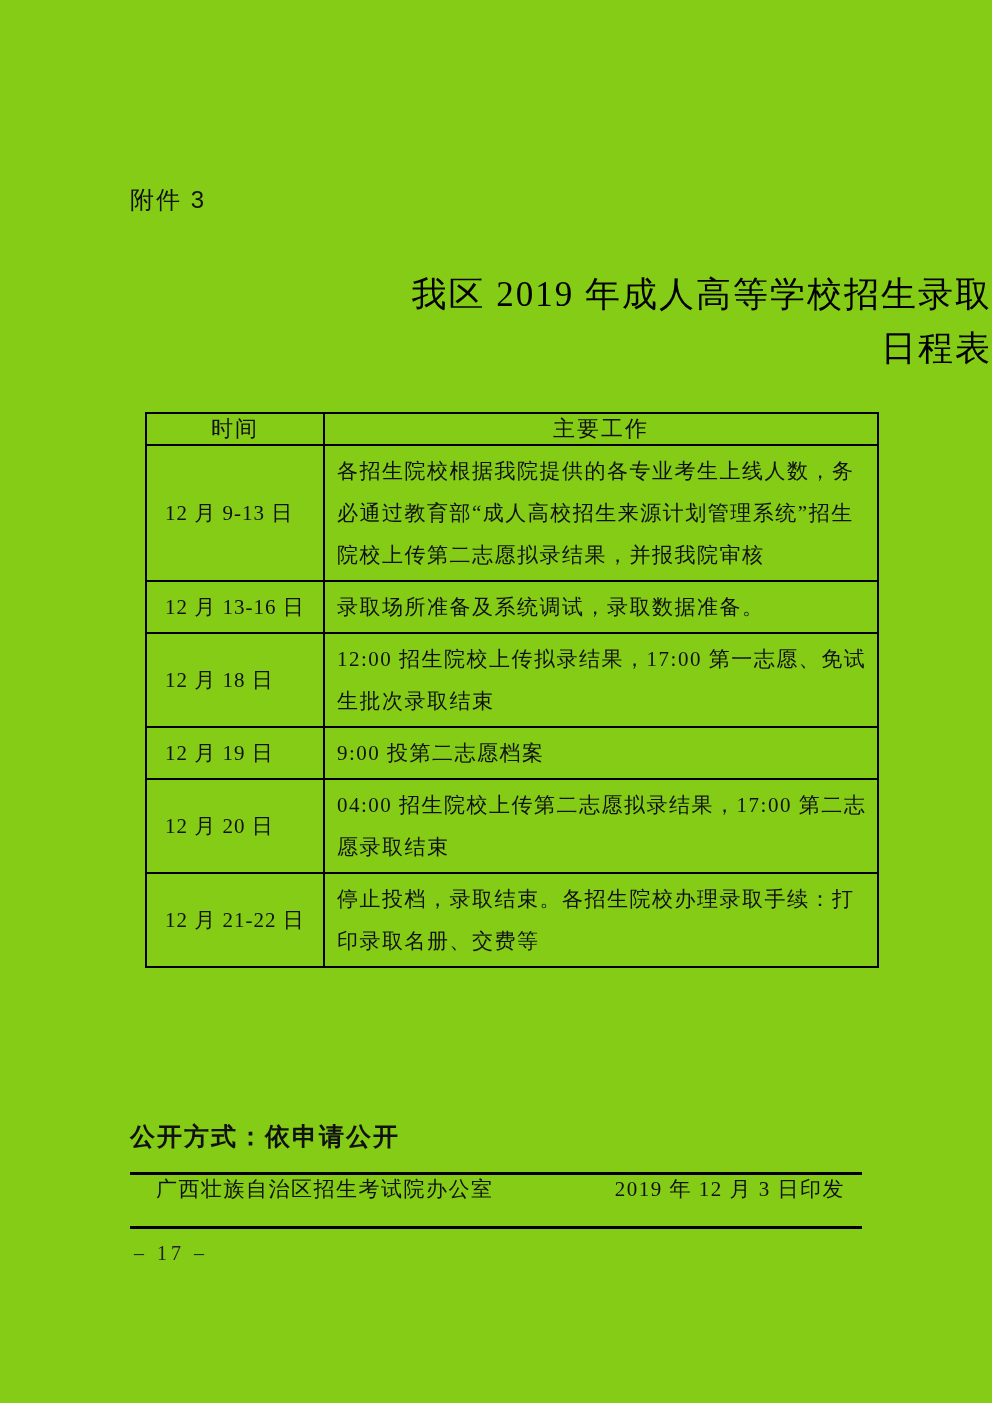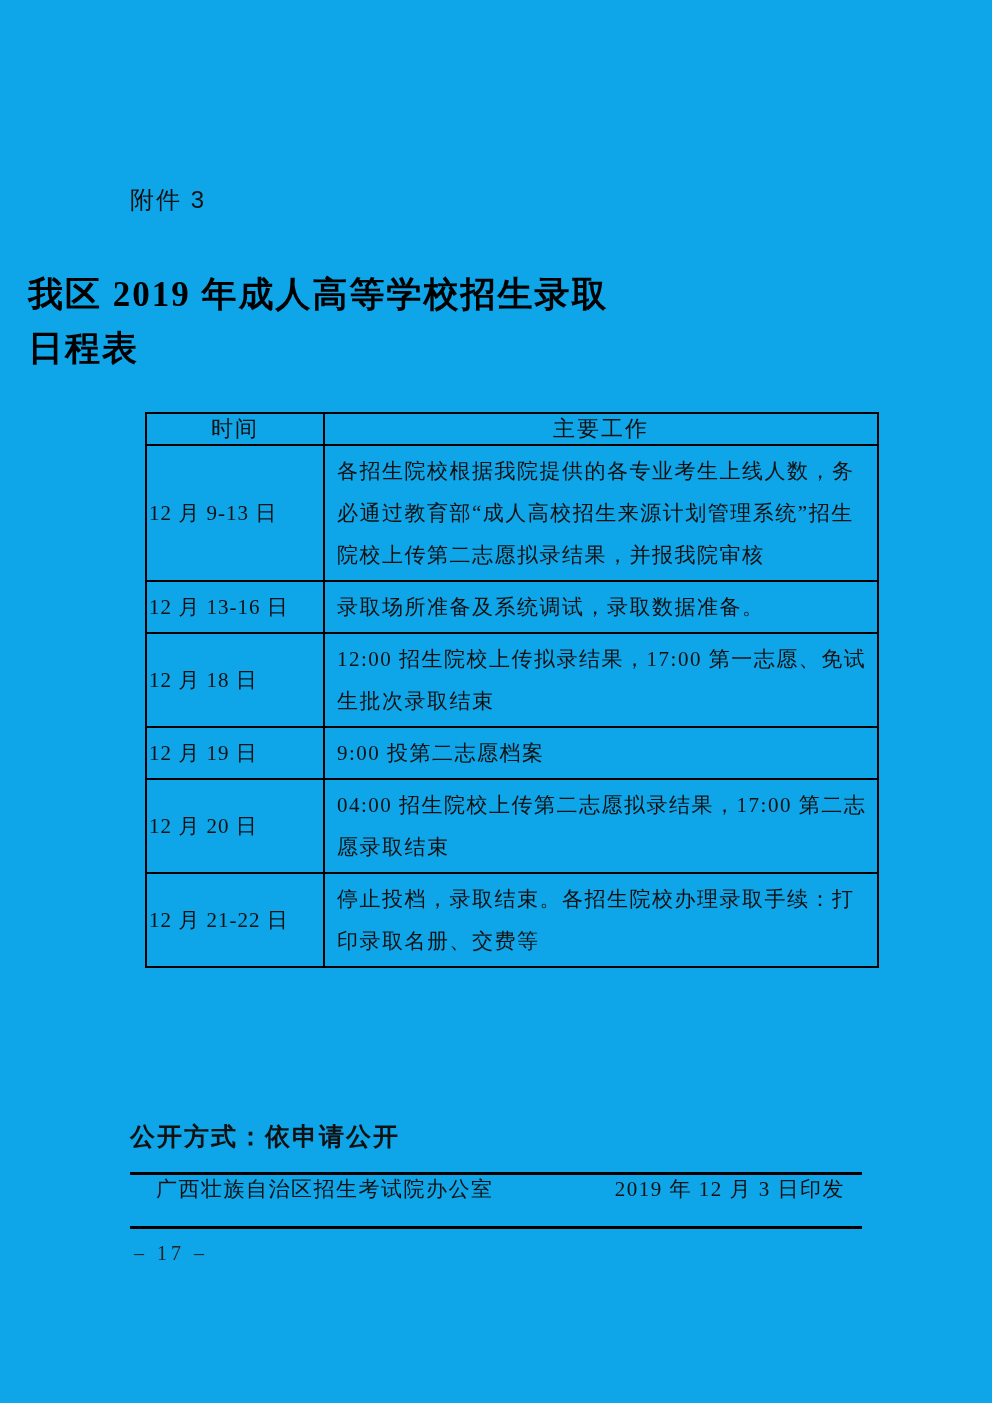--- a/index.html
+++ b/index.html
@@ -8,40 +8,40 @@
     width: 992px;
     height: 1403px;
     position: relative;
     font-family: "Liberation Serif", serif;
     color: #000;
   }
   .page {
     position: absolute;
     left: 0; top: 0;
     width: 992px; height: 1403px;
-    background: #0ea5e9;
+    background: #84cc16;
     overflow: hidden;
   }
   .attachment-label {
     position: absolute;
     left: 130px;
     top: 184px;
     font-family: "Liberation Sans", sans-serif;
     font-size: 24px;
     letter-spacing: 2px;
     color: #111;
   }
   .doc-title {
     position: absolute;
     left: 0;
     top: 268px;
     width: 100%;
-    text-align: left;
+    text-align: right;
     font-family: "Liberation Serif", serif;
-    font-weight: bold;
+    font-weight: normal;
     font-size: 35px;
     line-height: 54px;
     letter-spacing: 2px;
     color: #000;
     padding-left: 28px;
   }
   table.schedule {
     position: absolute;
     left: 145px;
     top: 412px;
@@ -59,21 +59,21 @@
   col.c-work { width: 554px; }
   th.hdr {
     height: 30px;
     font-weight: normal;
     font-family: "Liberation Sans", sans-serif;
     font-size: 22px;
     text-align: center;
     letter-spacing: 2px;
   }
   td.time-cell {
-    padding-left: 2px;
+    padding-left: 18px;
     text-align: left;
     letter-spacing: 1px;
     white-space: nowrap;
   }
   td.work-cell {
     padding: 4px 8px 4px 12px;
     text-align: left;
     line-height: 42px;
     letter-spacing: 1.5px;
   }

